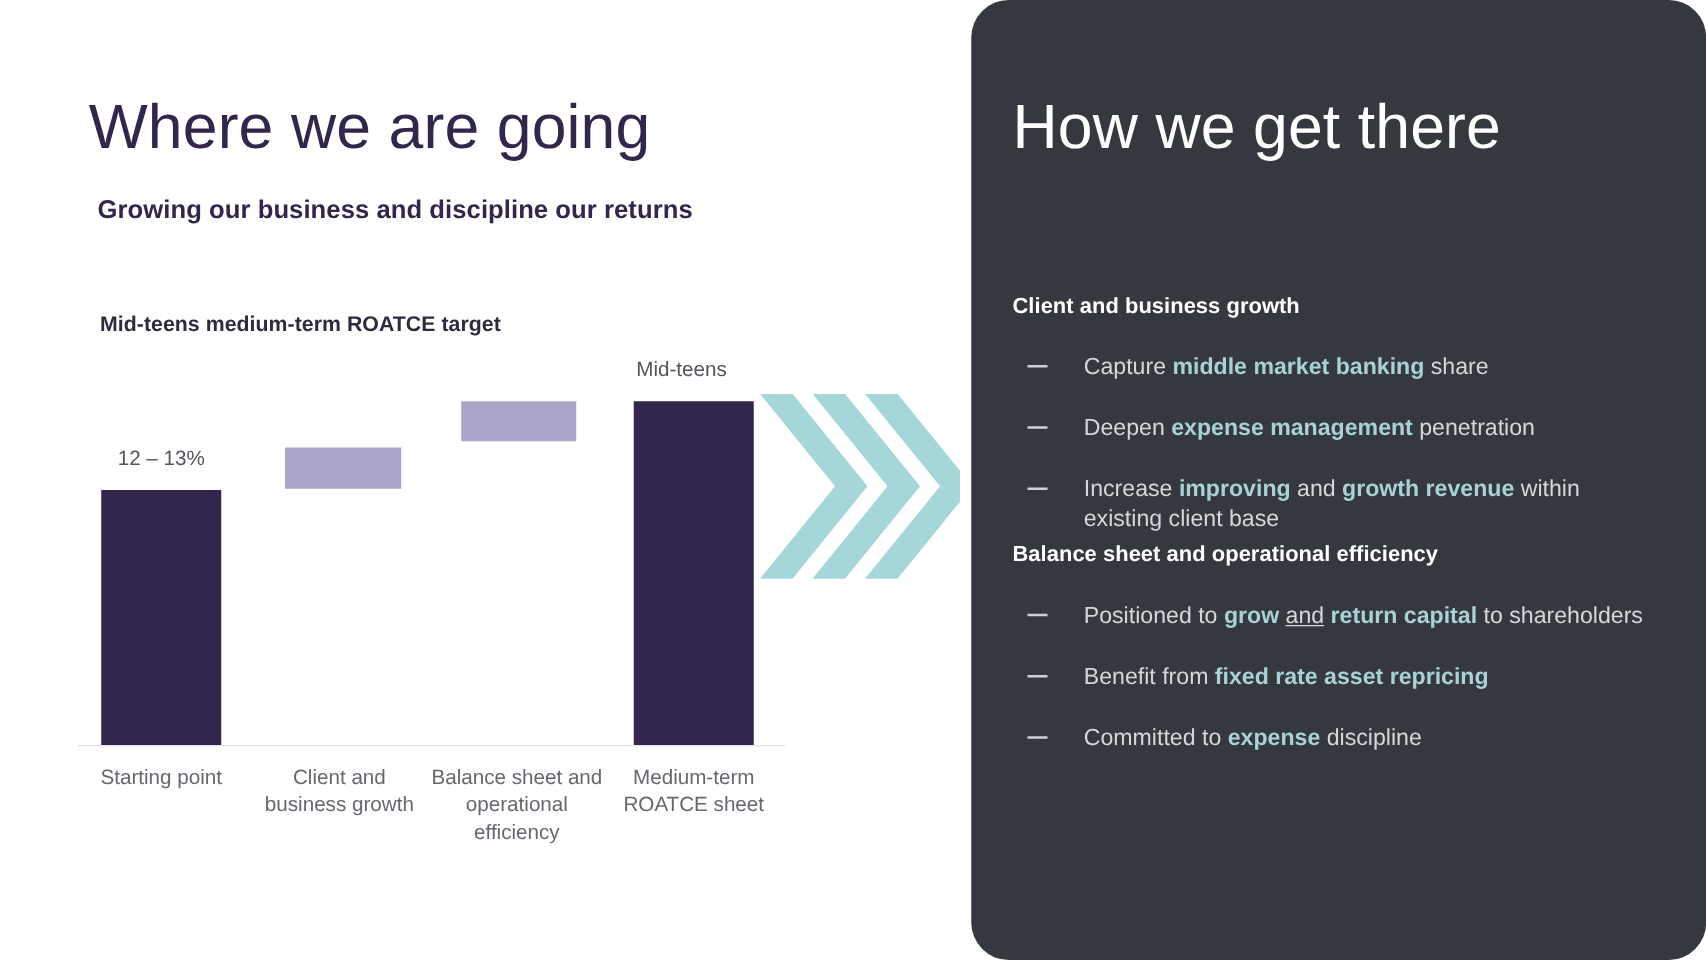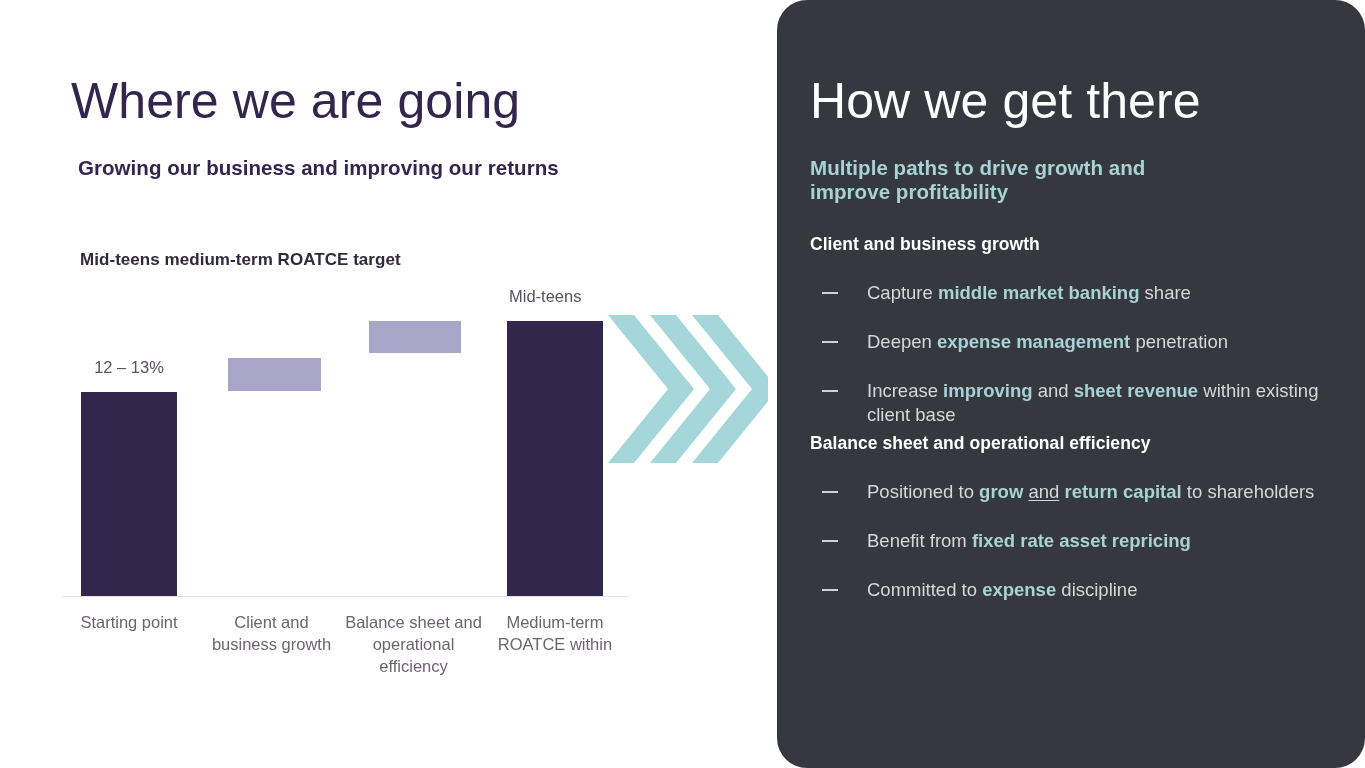--- a/index.html
+++ b/index.html
@@ -158,71 +158,70 @@
   }
 </style>
 </head>
 <body>
 
 <div id="slide">
 
   <div id="left-panel">
 
     <div id="left-title">Where we are going</div>
-    <div id="left-subtitle">Growing our business and improving our returns</div>
+    <div id="left-subtitle">Growing our business and discipline our returns</div>
     <div id="chart-title">Mid-teens medium-term ROATCE target</div>
 
     <div id="chart">
       <div id="bars-layer">
           <div class="bar" style="left: 81px; top: 392px; width: 96px; height: 204px; background: rgb(50, 38, 77);"></div>
           <div class="bar" style="left: 228px; top: 358px; width: 93px; height: 33px; background: rgb(170, 166, 201);"></div>
           <div class="bar" style="left: 369px; top: 321px; width: 92px; height: 32px; background: rgb(170, 166, 201);"></div>
           <div class="bar" style="left: 507px; top: 321px; width: 96px; height: 275px; background: rgb(50, 38, 77);"></div>
         </div>
       <div id="labels-layer">
           <div class="bar-value-label" style="left: 69px; width: 120px; text-align: center; top: 358px;">12 – 13%</div>
           <div class="bar-value-label" style="left: 509px; width: 120px; text-align: left; top: 287px;">Mid-teens</div>
         </div>
       <div id="axis-line"></div>
       <div id="cat-labels-layer">
           <div class="cat-label" style="left: 69px; top: 612px; width: 120px;">Starting point</div>
           <div class="cat-label" style="left: 200px; top: 612px; width: 143px;">Client and business growth</div>
           <div class="cat-label" style="left: 342px; top: 612px; width: 143px;">Balance sheet and operational efficiency</div>
-          <div class="cat-label" style="left: 484px; top: 612px; width: 142px;">Medium-term ROATCE within</div>
+          <div class="cat-label" style="left: 484px; top: 612px; width: 142px;">Medium-term ROATCE sheet</div>
         </div>
 
       <div id="chevrons">
         <svg width="160" height="152" viewBox="0 0 160 152" aria-hidden="true">
           <g fill="#a5d7da">
             <polygon points="0,0 26,0 86,74 26,148 0,148 60,74"></polygon>
             <polygon points="42,0 68,0 128,74 68,148 42,148 102,74"></polygon>
             <polygon points="84,0 110,0 170,74 110,148 84,148 144,74"></polygon>
           </g>
         </svg>
       </div>
     </div>
   </div>
 
   <div id="right-panel">
     <div id="right-title">How we get there</div>
-    <div id="right-subtitle">Multiple paths to drive growth and improve profitability</div>
 
     <div id="right-content">
         <div class="group-heading" style="top: 234px;">Client and business growth</div>
         <div class="bullet" style="top: 281px;">
           <span class="bullet-dash"></span>
           <span class="bullet-text">Capture <b>middle market banking</b> share</span>
         </div>
         <div class="bullet" style="top: 330px;">
           <span class="bullet-dash"></span>
           <span class="bullet-text">Deepen <b>expense management</b> penetration</span>
         </div>
         <div class="bullet" style="top: 379px;">
           <span class="bullet-dash"></span>
-          <span class="bullet-text">Increase <b>improving</b> and <b>sheet revenue</b> within existing client base</span>
+          <span class="bullet-text">Increase <b>improving</b> and <b>growth revenue</b> within existing client base</span>
         </div>
         <div class="group-heading" style="top: 433px;">Balance sheet and operational efficiency</div>
         <div class="bullet" style="top: 480px;">
           <span class="bullet-dash"></span>
           <span class="bullet-text">Positioned to <b>grow</b> <u>and</u> <b>return capital</b> to shareholders</span>
         </div>
         <div class="bullet" style="top: 529px;">
           <span class="bullet-dash"></span>
           <span class="bullet-text">Benefit from <b>fixed rate asset repricing</b></span>
         </div>

